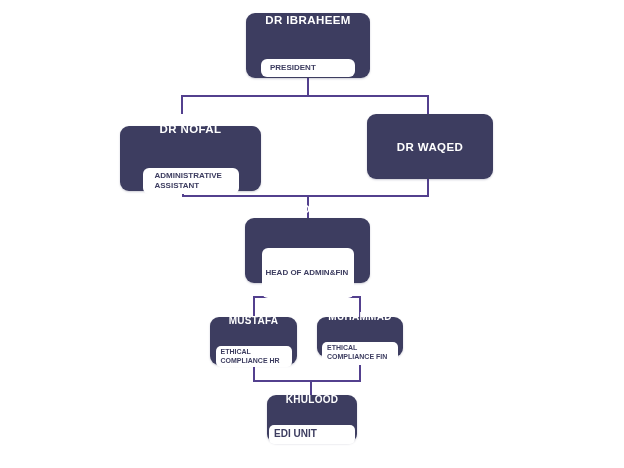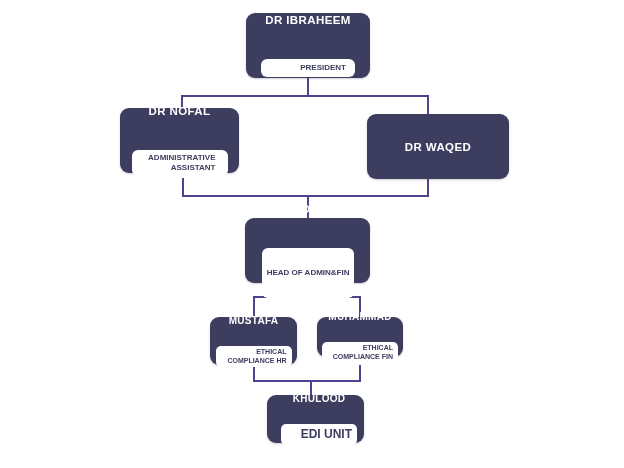--- a/index.html
+++ b/index.html
@@ -36,45 +36,45 @@
     white-space: nowrap;
   }
   .node-sm .name { font-size: 10px; letter-spacing: 0.3px; }
   .pill {
     background: #ffffff;
     color: #3d3d60;
     border-radius: 6px;
     font-weight: 700;
     font-size: 8px;
     line-height: 1.25;
-    text-align: right;
+    text-align: left;
     padding: 4px 9px;
     white-space: nowrap;
     box-sizing: border-box;
     margin-top: 17px;
   }
   .node-sm .pill { font-size: 7px; padding: 2px 5px; border-radius: 5px; }
 
   
   #node-president { left: 246px; top: 13px;  width: 124px; height: 65px; }
-  #node-nofal     { left: 120px; top: 108px; width: 119px; height: 65px; }
-  #node-waqed     { left: 367px; top: 114px; width: 142px; height: 65px; }
+  #node-nofal     { left: 120px; top: 126px; width: 141px; height: 65px; }
+  #node-waqed     { left: 367px; top: 114px; width: 126px; height: 65px; }
   #node-abdullah  { left: 245px; top: 218px; width: 125px; height: 65px; }
   #node-mustafa   { left: 210px; top: 317px; width: 87px;  height: 48px; }
   #node-muhammad  { left: 317px; top: 317px; width: 86px;  height: 40px; }
-  #node-khulood   { left: 267px; top: 395px; width: 90px;  height: 48px; padding-left: 7px; }
+  #node-khulood   { left: 267px; top: 395px; width: 90px;  height: 48px; }
 
   
   #node-president .pill { width: 94px; }
   #node-nofal .pill     { white-space: normal; width: 96px; padding: 3px 12px; }
   #node-waqed .pill     { font-size: 7.5px; padding: 5px 6px; }
   #node-abdullah .pill  { width: 92px; padding: 20px 4px; }
   #node-mustafa .pill,
   #node-muhammad .pill  { white-space: normal; width: 76px; }
-  #node-khulood .pill   { width: 76px; padding: 3px 5px; font-size: 12px; }
+  #node-khulood .pill   { width: 86px; padding: 3px 5px; font-size: 10px; }
 
   
   .line {
     position: absolute;
     background: #53408e;
   }
   .v { width: 2px; }
   .h { height: 2px; }
 
   #l-pres-down    { left: 307px; top: 78px;  height: 18px; }

